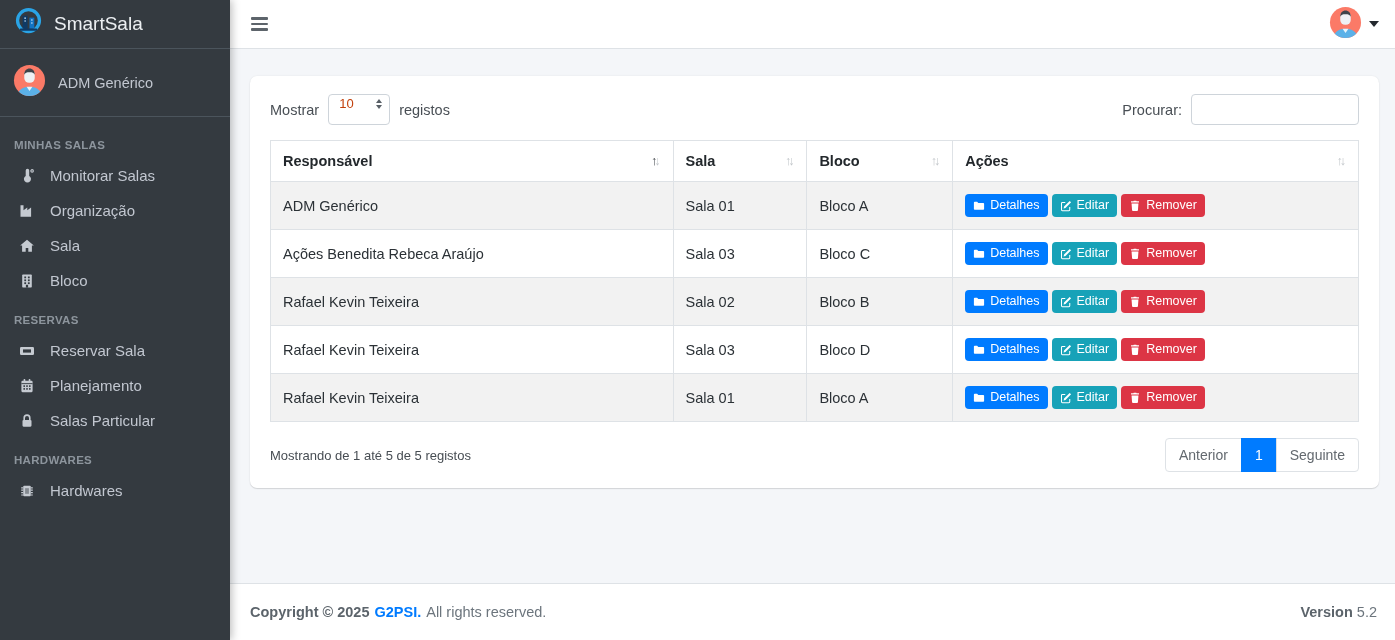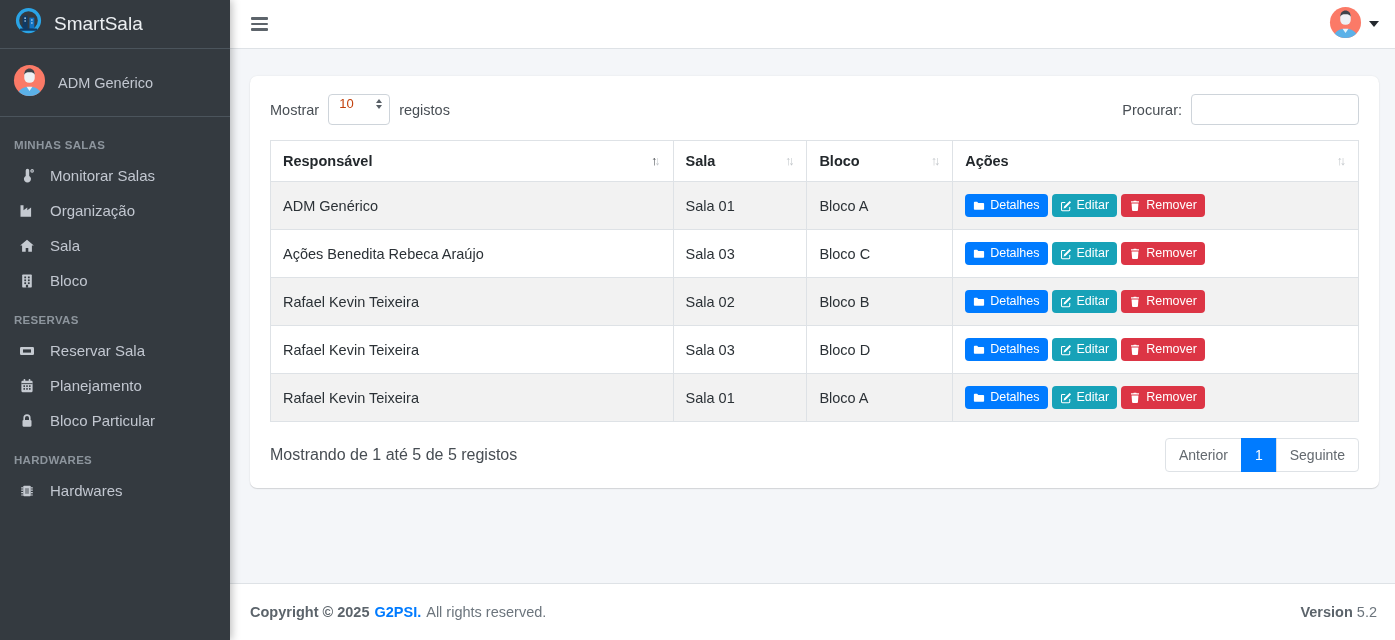--- a/index.html
+++ b/index.html
@@ -68,21 +68,21 @@
   .sort .a { color:#c3c7cb; } .sort .a.active { color:#43484d; }
   tbody tr:nth-child(odd) { background:#f2f2f2; }
   col.c-resp { width:37%; } col.c-sala { width:12.3%; } col.c-bloco { width:13.4%; } col.c-acoes { width:37.3%; }
 
   .actions { display:flex; gap:4px; }
   .btn-sm { display:inline-flex; align-items:center; gap:5px; border:none; border-radius:4px;
             color:#fff; font-size:12.5px; padding:4px 8px; cursor:pointer; font-family:inherit; line-height:1.2; }
   .btn-blue { background:#007bff; } .btn-teal { background:#17a2b8; } .btn-red { background:#dc3545; }
 
   .table-foot { display:flex; align-items:center; justify-content:space-between; margin-top:16px; }
-  .summary { font-size:16px; color:#474d53; }
+  .summary { font-size:13px; color:#474d53; }
   .pagination { display:flex; }
   .page-link { border:1px solid #dee2e6; background:#fff; color:#63696f; font-size:14px;
                padding:8px 13px; cursor:pointer; margin-left:-1px; font-family:inherit; }
   .page-link:first-child { border-radius:4px 0 0 4px; margin-left:0; }
   .page-link:last-child { border-radius:0 4px 4px 0; }
   .page-link.active { background:#007bff; border-color:#007bff; color:#fff; }
 
   
   .footer { height:57px; background:#fff; border-top:1px solid #dee2e6; display:flex;
             align-items:center; justify-content:space-between; padding:0 18px 0 20px;
@@ -204,21 +204,21 @@
         </span>
         <span>Planejamento</span>
       </div>
       <div class="nav-item">
         <span class="nav-icon">
           <svg width="16" height="16" viewBox="0 0 16 16">
             <path d="M5.2 7.2V4.9a2.8 2.8 0 015.6 0v2.3" fill="none" stroke="currentColor" stroke-width="1.6"></path>
             <rect x="3.5" y="6.9" width="9" height="6.8" rx="1.1" fill="currentColor"></rect>
           </svg>
         </span>
-        <span>Bloco Particular</span>
+        <span>Salas Particular</span>
       </div>
 
       <div class="nav-header">HARDWARES</div>
       <div class="nav-item">
         <span class="nav-icon">
           <svg width="16" height="16" viewBox="0 0 16 16">
             <rect x="4.2" y="2.8" width="7.6" height="10.4" rx="1" fill="currentColor"></rect>
             <path d="M2.2 4.8h2M2.2 7.2h2M2.2 9.6h2M2.2 12h2M11.8 4.8h2M11.8 7.2h2M11.8 9.6h2M11.8 12h2" stroke="currentColor" stroke-width="1.2"></path>
             <rect x="6.1" y="5.2" width="3.8" height="5.6" fill="#343a40" opacity="0.45"></rect>
           </svg>

